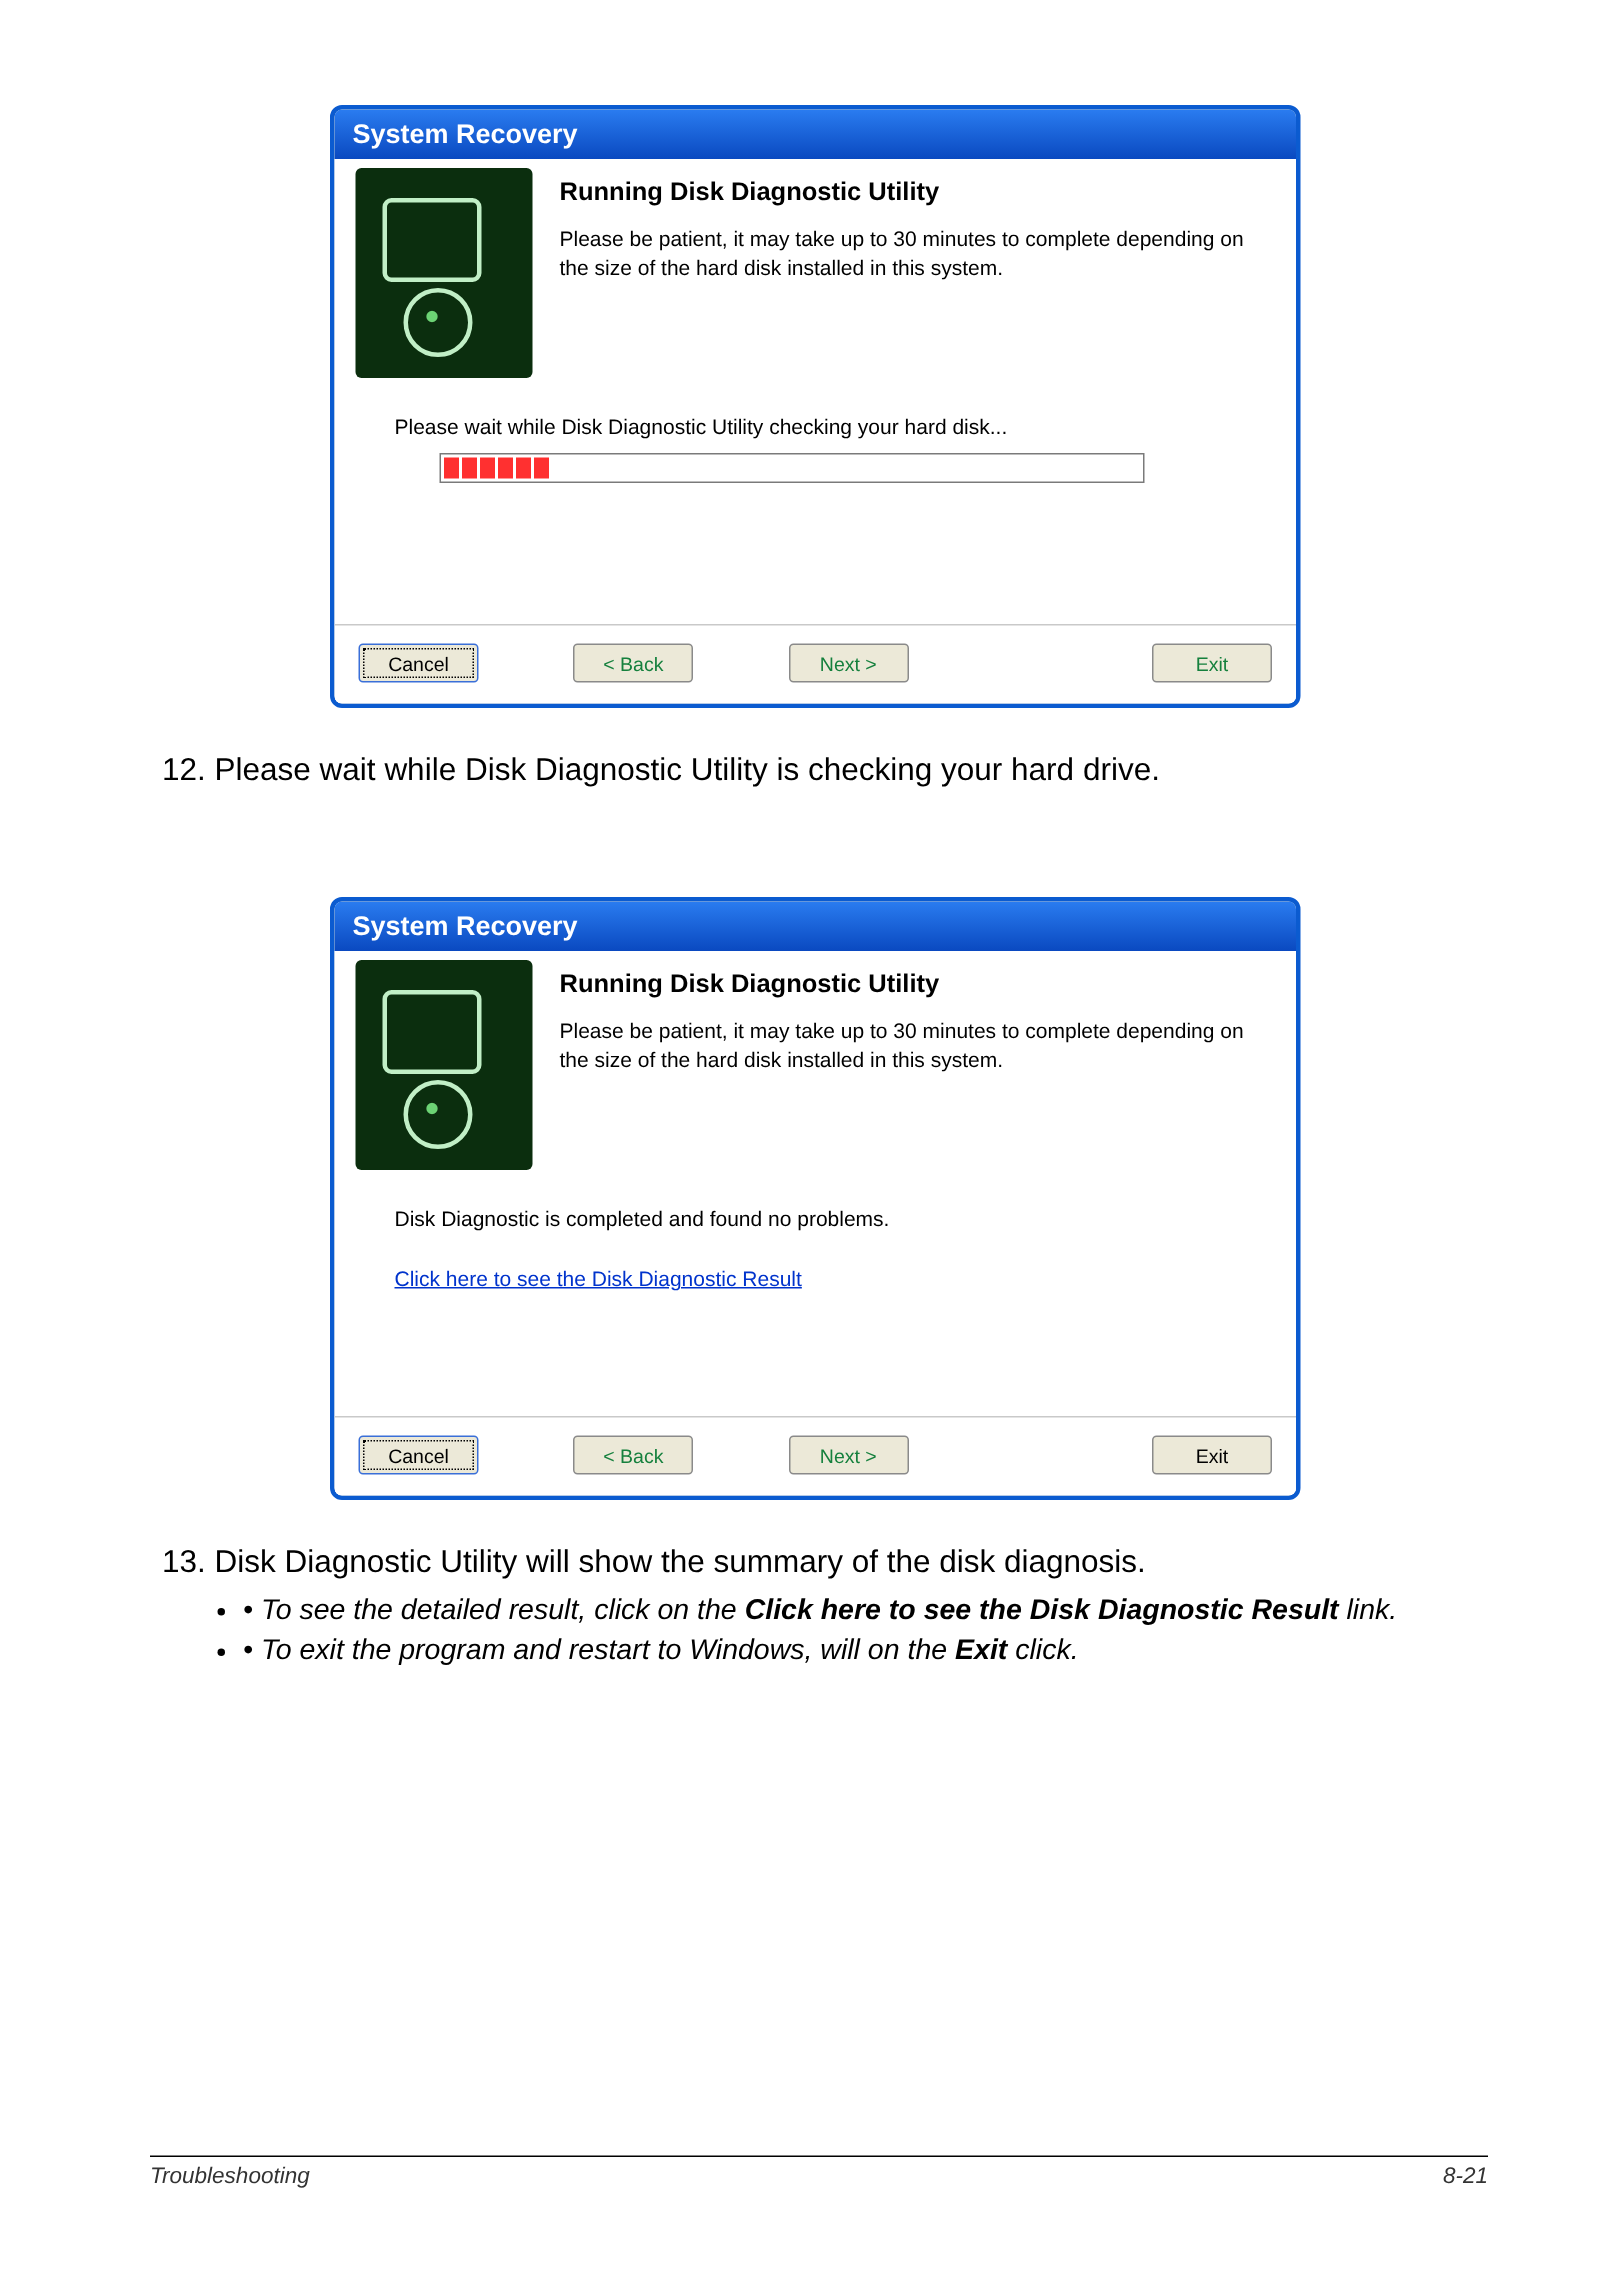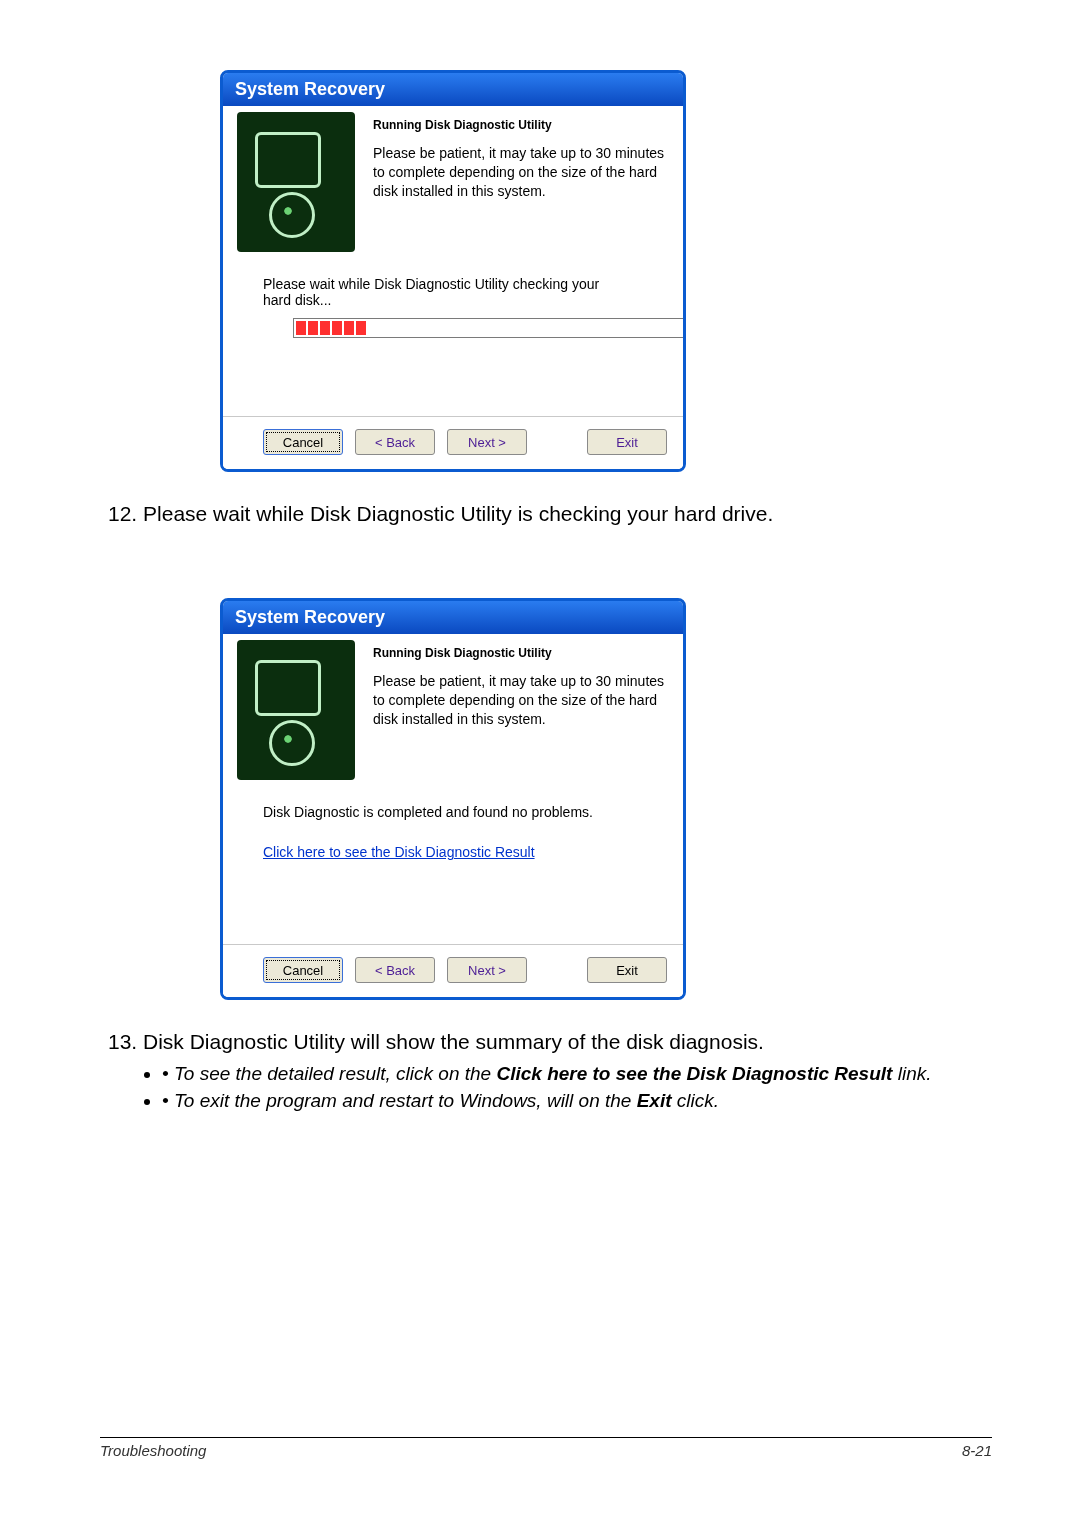--- a/index.html
+++ b/index.html
@@ -11,21 +11,21 @@
     color: #000;
     position: relative;
   }
 
   .page {
     padding: 70px 100px 0 100px;
   }
 
   
   .dialog {
-    width: 466px;
+    width: 647px;
     margin: 0 0 0 120px;
     border: 3px solid #0b5bd0;
     border-radius: 8px;
     background: #ece9d8;
     overflow: hidden;
     margin-bottom: 28px;
   }
   .dialog-title {
     background: linear-gradient(#2a7cf0, #0a49c0);
     color: #fff;
@@ -65,21 +65,21 @@
     left: 32px; top: 80px;
     width: 40px; height: 40px;
     border: 3px solid #c1efc6;
     border-radius: 50%;
     background: radial-gradient(circle at 40% 40%, #6cd374 10%, transparent 12%);
   }
   .header-text {
     padding: 6px 0 0 18px;
   }
   .header-text h3 {
-    font-size: 12px;
+    font-size: 17px;
     font-weight: bold;
     margin-bottom: 12px;
   }
   .header-text p {
     font-size: 14px;
     line-height: 1.35;
   }
 
   .mid-area {
     padding: 10px 60px 30px 40px;
@@ -111,40 +111,40 @@
     font-size: 14px;
     cursor: pointer;
     display: inline-block;
     margin-top: 14px;
   }
 
   .button-row {
     border-top: 1px solid #c9c9c9;
     padding: 12px 16px 14px 16px;
     display: flex;
-    justify-content: flex-end;
+    justify-content: space-between;
     gap: 12px;
     background: #fff;
   }
   .wiz-button {
     min-width: 80px;
     height: 26px;
     font-size: 13px;
     background: #ece9d8;
     border: 1px solid #8a8a8a;
     border-radius: 3px;
     padding: 0 10px;
   }
   .wiz-button.focus {
     outline: 1px dotted #000;
     outline-offset: -4px;
     border: 1px solid #3a6fd8;
   }
   .wiz-button:disabled {
-    color: #4c1d95;
+    color: #15803d;
   }
   .spacer { width: 36px; }
 
   
   .step-text {
     font-size: 21px;
     line-height: 1.35;
     margin: 0 0 70px 8px;
   }
   .bullets {

